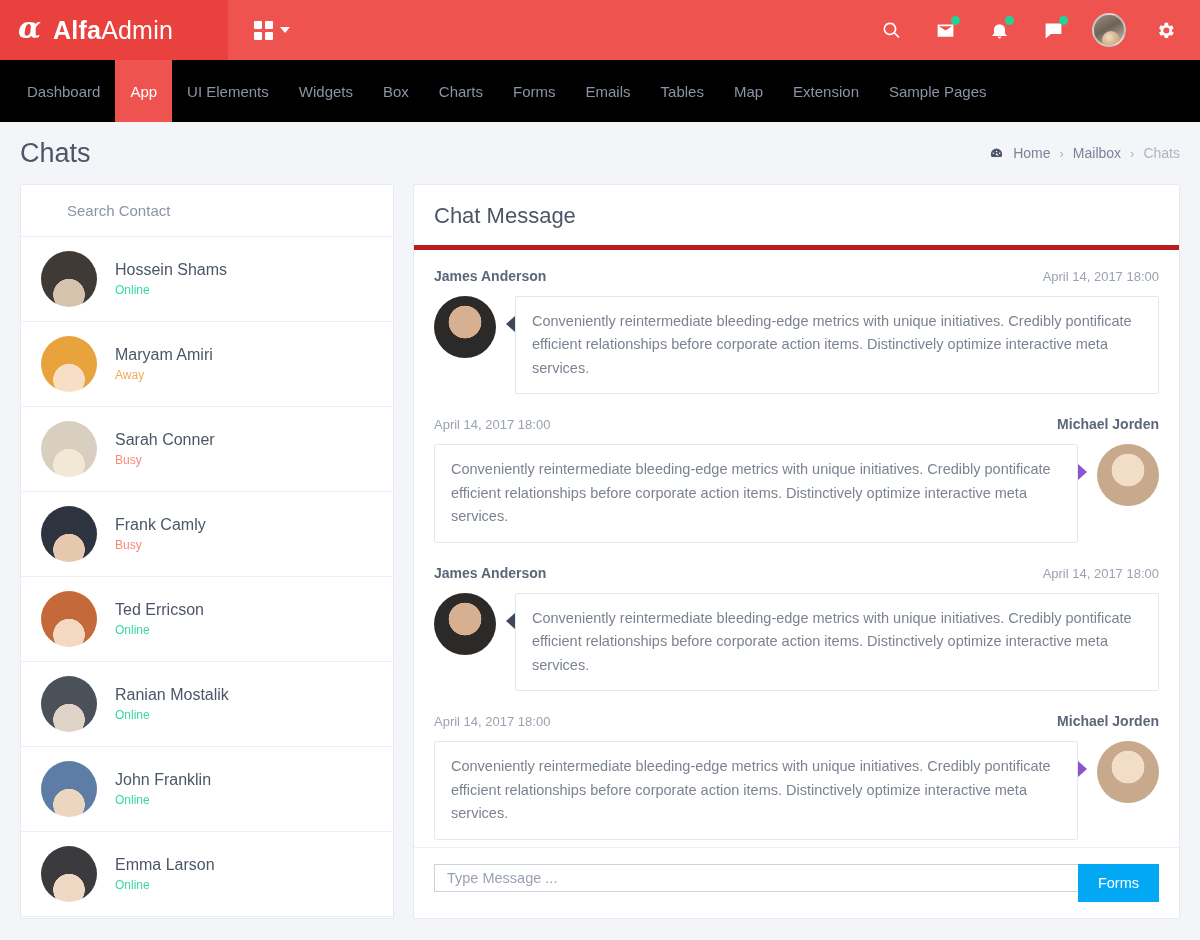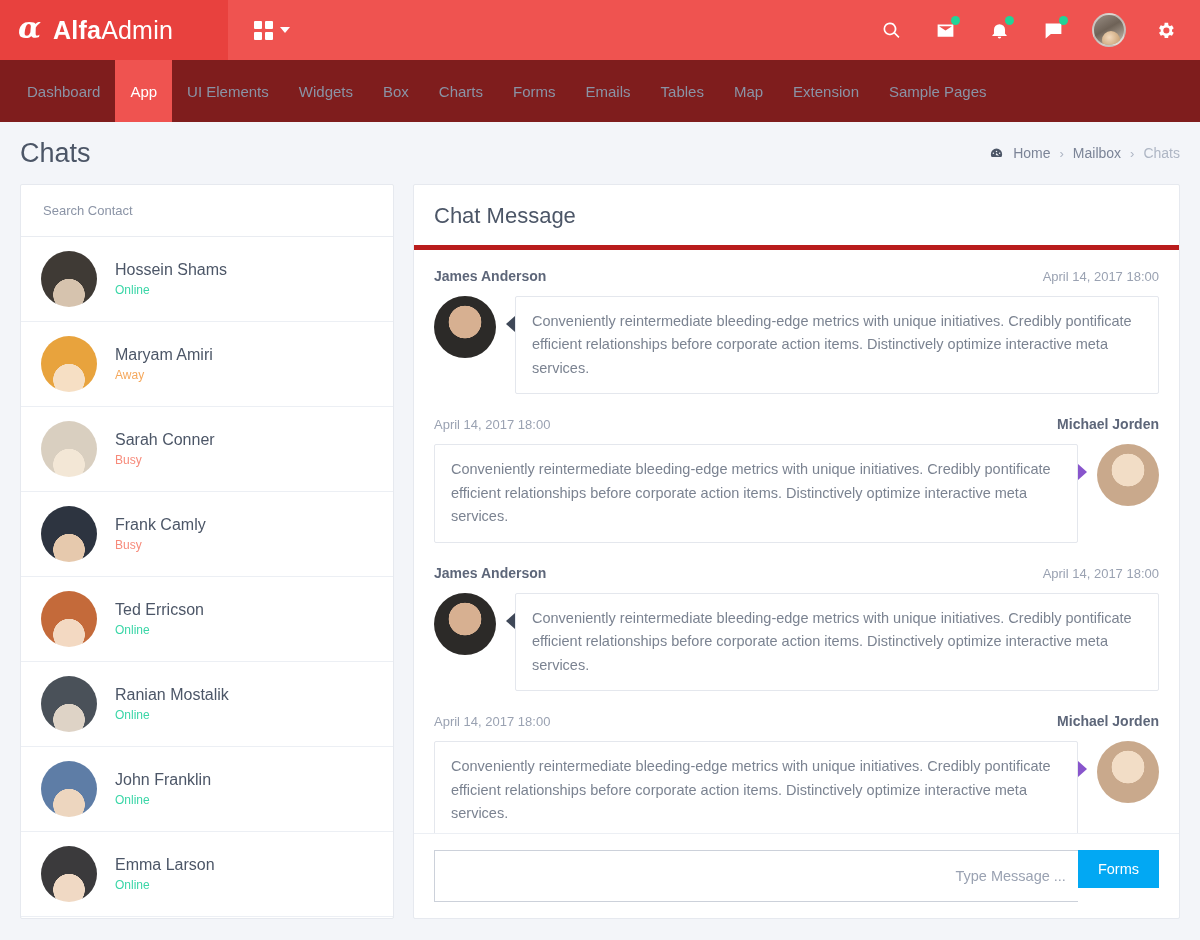--- a/index.html
+++ b/index.html
@@ -71,21 +71,21 @@
     cursor: pointer; overflow: hidden; position: relative;
   }
   .avatar-top::after{
     content:""; position:absolute; left:8px; top:16px;
     width:18px; height:18px; border-radius:50%;
     background: radial-gradient(circle at 40% 35%, #f2d9bd 0%, #c9a377 70%);
   }
 
   
   .nav {
-    height: 62px; background: #7f1d1d;
+    height: 62px; background: #000000;
     display: flex; align-items: stretch;
     padding-left: 12px;
   }
   .nav-item {
     display: flex; align-items: center; padding: 0 15px;
     color: #8a93a5; font-size: 15px; cursor: pointer;
     white-space: nowrap;
   }
   .nav-item.active { background: #ef5350; color: #fff; }
 
@@ -114,21 +114,21 @@
     border-radius: 2px;
     height: 735px; overflow: hidden;
   }
   .search-box {
     height: 52px; display: flex; align-items: center;
     padding: 0 22px; border-bottom: 1px solid #e9ecf1;
   }
   .search-box input {
     border: 0; outline: 0; width: 100%;
     font-family: "Liberation Sans", sans-serif;
-    font-size: 13px; color: #8b94a6; background: transparent;
+    font-size: 15px; color: #8b94a6; background: transparent; margin-left: 24px;
   }
   .search-box input::placeholder { color: #8b94a6; }
   .contact {
     display: flex; align-items: center; gap: 18px;
     padding: 14px 20px; height: 85px;
     border-bottom: 1px solid #eceff4; cursor: pointer;
   }
   .c-av {
     width: 56px; height: 56px; border-radius: 50%;
     flex: 0 0 56px; overflow: hidden; position: relative;
@@ -191,26 +191,25 @@
     border-left: 9px solid #8855cc;
   }
   .msg.out .msg-meta { flex-direction: row; }
   .msg.out .bubble { margin-right: 0; }
 
   .chat-foot {
     border-top: 1px solid #eceff4;
     padding: 16px 20px; display: flex;
   }
   .chat-foot input {
-    flex: 1; height: 52px; border: 1px solid #ccd1da;
+    flex: 1; height: 28px; border: 1px solid #ccd1da;
     border-right: 0; outline: 0; padding: 0 12px;
     font-size: 14.5px; color: #8b94a6;
     font-family: "Liberation Sans", sans-serif;
     border-radius: 0;
-    text-align: right;
   }
   .chat-foot input::placeholder { color: #9aa2b2; }
   .send-btn {
     background: #02a8f3; color: #fff; border: 0;
     padding: 0 20px; height: 38px; font-size: 14.5px;
     cursor: pointer; font-family: "Liberation Sans", sans-serif;
   }
 </style>
 </head>
 <body>

